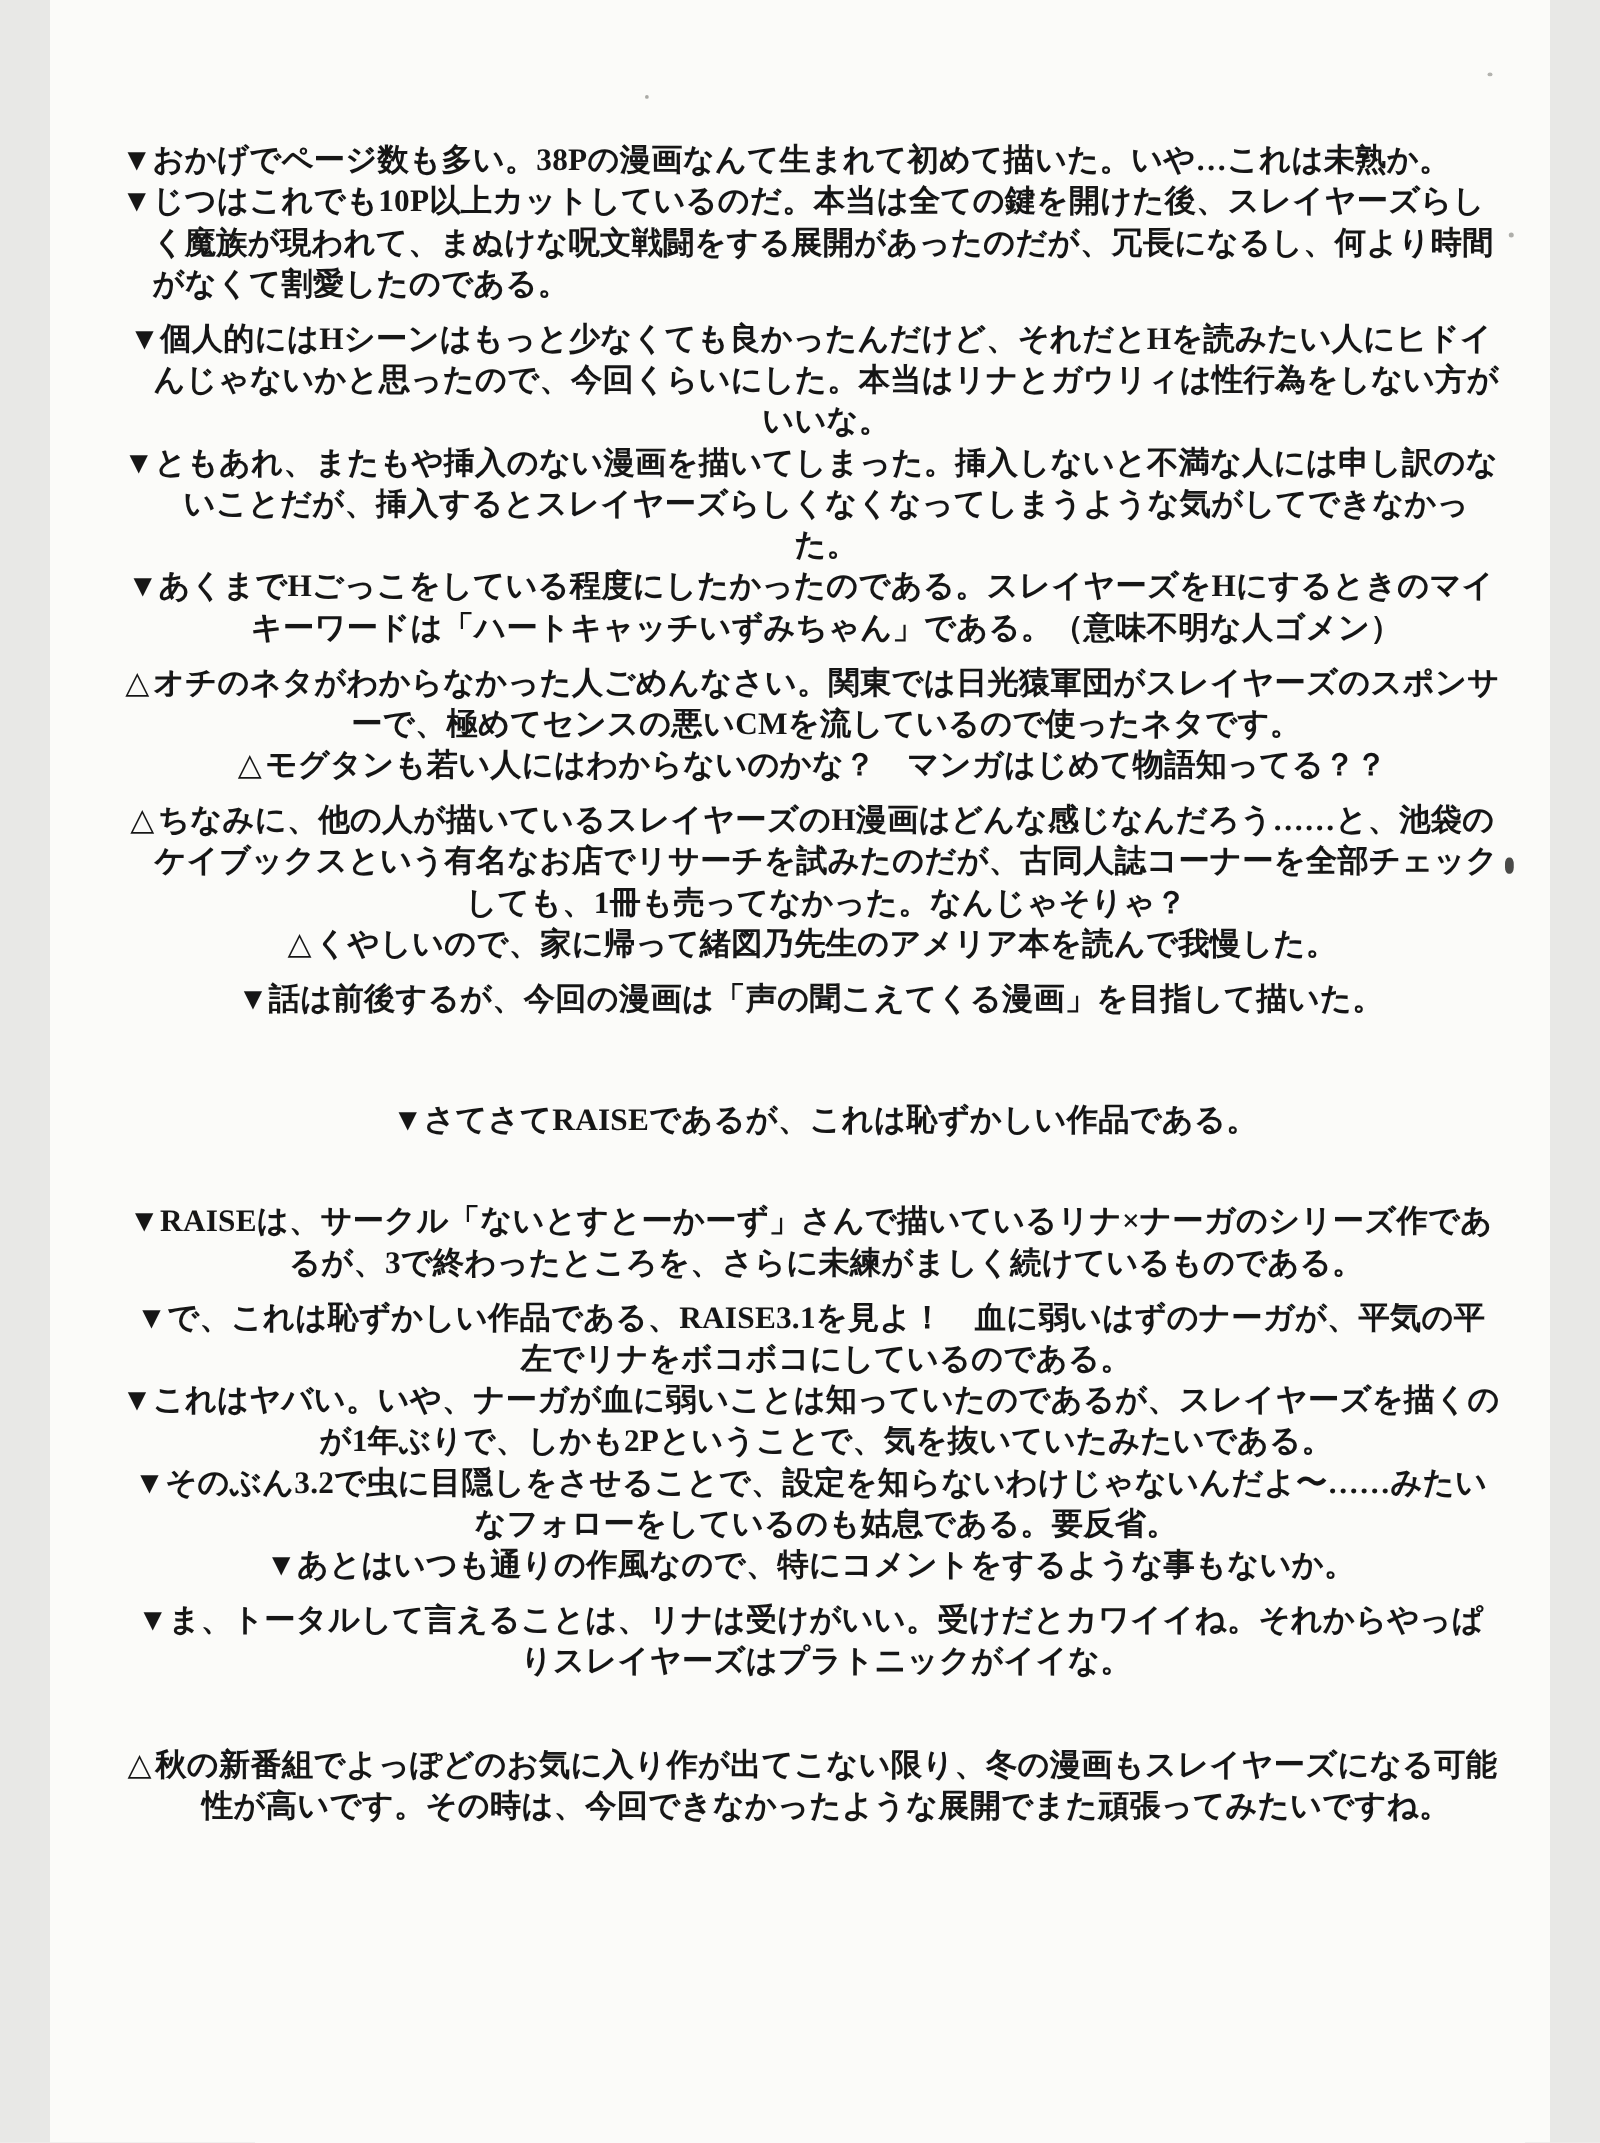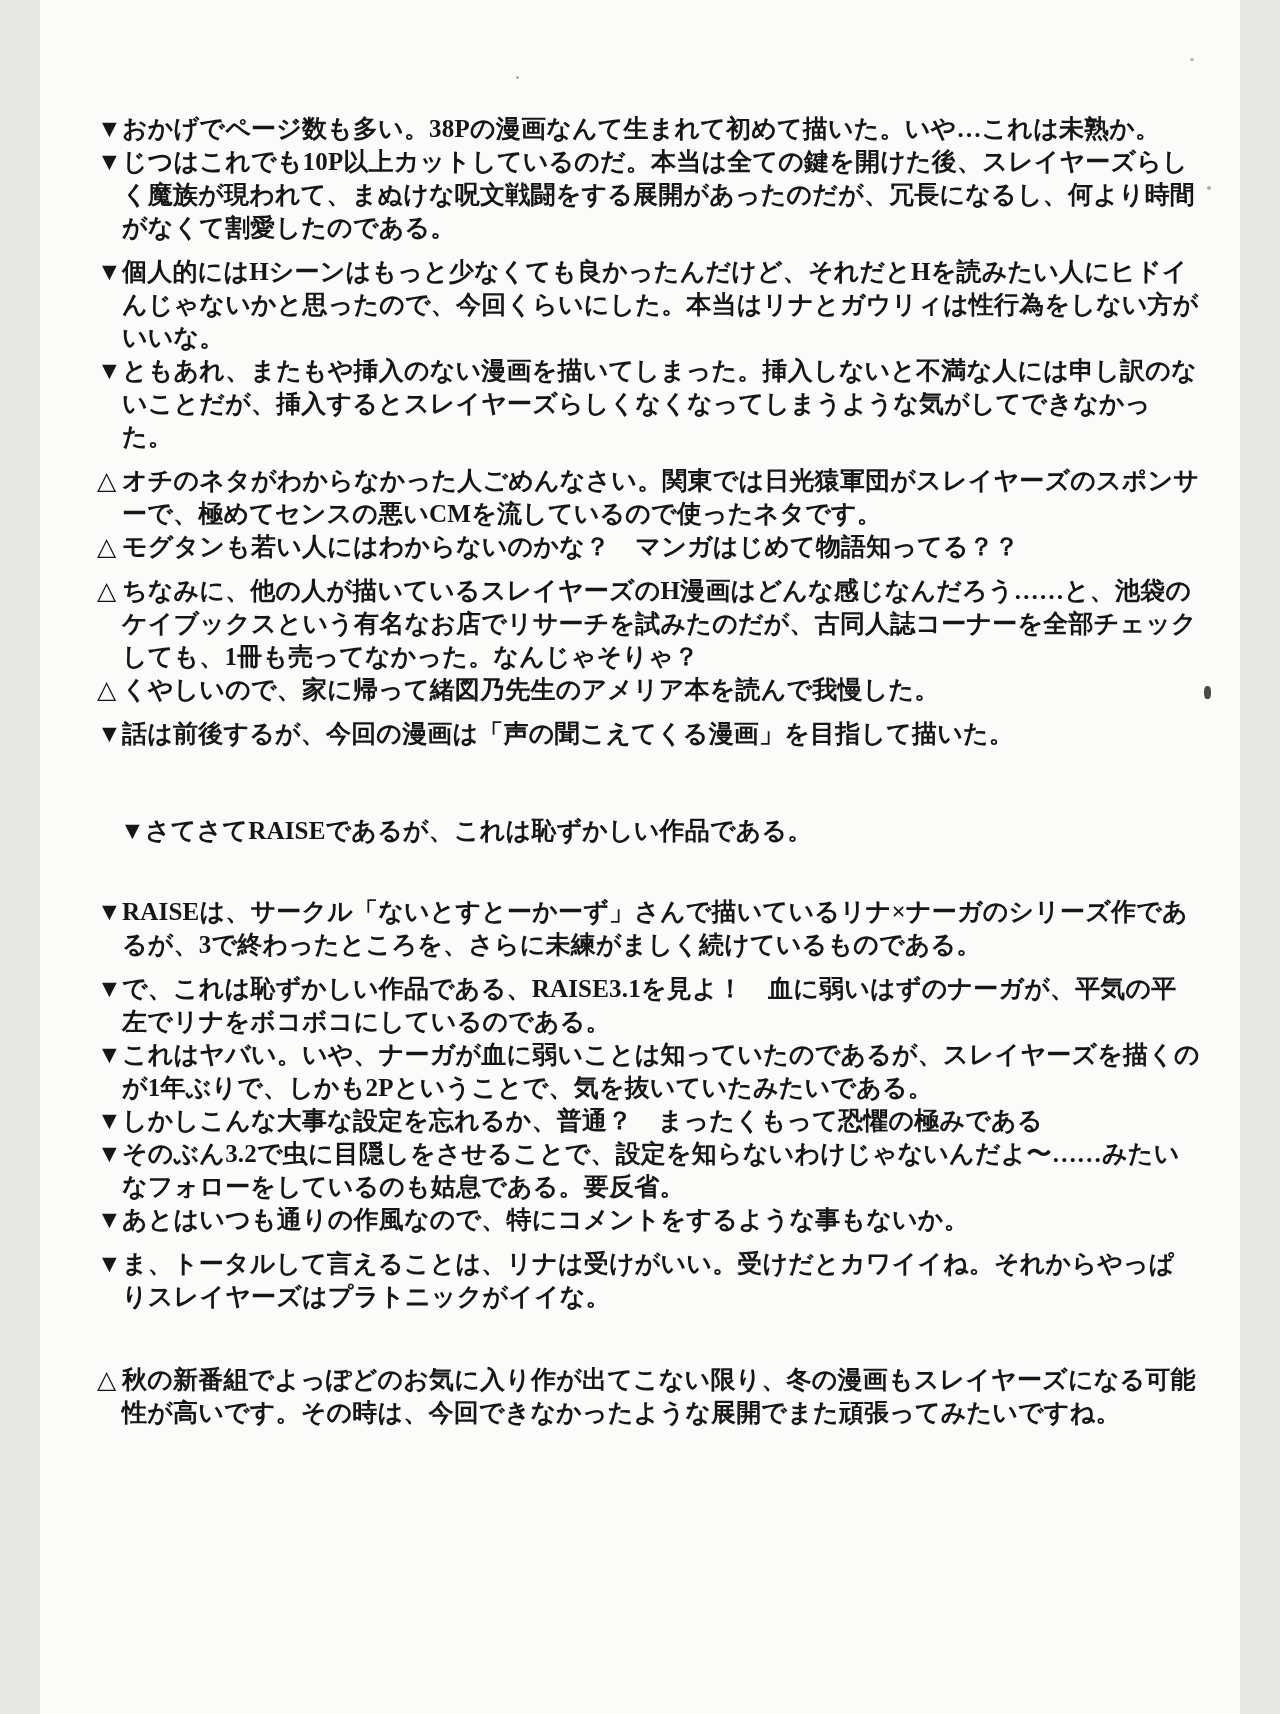--- a/index.html
+++ b/index.html
@@ -25,21 +25,21 @@
     font-weight:bold;
     padding-left:25px;
     text-indent:-25px;
     letter-spacing:0.2px;
   }
   .marker{
     display:inline-block;
     width:25px;
     text-indent:0;
   }
-  .group + .group{margin-top:11px;}
+  .group + .group{margin-top:11px;text-align:center;}
   .group.gap-xl{margin-top:64px;margin-left:23px;}
   .group.gap-m{margin-top:48px;}
   .group.gap-l{margin-top:50px;}
   .page-number{
     position:absolute;
     top:1634px;left:0;
     width:1280px;
     text-align:center;
     font-family:"DejaVu Sans","Liberation Sans",sans-serif;
     font-weight:bold;
@@ -60,20 +60,21 @@
   <div class="content">
 
     <div class="group">
       <p class="para"><span class="marker">▼</span><span>おかげでページ数も多い。38Pの漫画なんて生まれて初めて描いた。いや…これは未熟か。</span></p>
       <p class="para"><span class="marker">▼</span><span>じつはこれでも10P以上カットしているのだ。本当は全ての鍵を開けた後、スレイヤーズらしく魔族が現われて、まぬけな呪文戦闘をする展開があったのだが、冗長になるし、何より時間がなくて割愛したのである。</span></p>
     </div>
 
     <div class="group">
       <p class="para"><span class="marker">▼</span><span>個人的にはHシーンはもっと少なくても良かったんだけど、それだとHを読みたい人にヒドイんじゃないかと思ったので、今回くらいにした。本当はリナとガウリィは性行為をしない方がいいな。</span></p>
       <p class="para"><span class="marker">▼</span><span>ともあれ、またもや挿入のない漫画を描いてしまった。挿入しないと不満な人には申し訳のないことだが、挿入するとスレイヤーズらしくなくなってしまうような気がしてできなかった。</span></p>
+      <p class="para"><span class="marker">▼</span><span>あくまでHごっこをしている程度にしたかったのである。スレイヤーズをHにするときのマイキーワードは「ハートキャッチいずみちゃん」である。（意味不明な人ゴメン）</span></p>
     </div>
 
     <div class="group">
       <p class="para"><span class="marker">△</span><span>オチのネタがわからなかった人ごめんなさい。関東では日光猿軍団がスレイヤーズのスポンサーで、極めてセンスの悪いCMを流しているので使ったネタです。</span></p>
       <p class="para"><span class="marker">△</span><span>モグタンも若い人にはわからないのかな？　マンガはじめて物語知ってる？？</span></p>
     </div>
 
     <div class="group">
       <p class="para"><span class="marker">△</span><span>ちなみに、他の人が描いているスレイヤーズのH漫画はどんな感じなんだろう……と、池袋のケイブックスという有名なお店でリサーチを試みたのだが、古同人誌コーナーを全部チェックしても、1冊も売ってなかった。なんじゃそりゃ？</span></p>
       <p class="para"><span class="marker">△</span><span>くやしいので、家に帰って緒図乃先生のアメリア本を読んで我慢した。</span></p>
@@ -87,21 +88,20 @@
       <p class="para"><span class="marker">▼</span><span>さてさてRAISEであるが、これは恥ずかしい作品である。</span></p>
     </div>
 
     <div class="group gap-m">
       <p class="para"><span class="marker">▼</span><span>RAISEは、サークル「ないとすとーかーず」さんで描いているリナ×ナーガのシリーズ作であるが、3で終わったところを、さらに未練がましく続けているものである。</span></p>
     </div>
 
     <div class="group">
       <p class="para"><span class="marker">▼</span><span>で、これは恥ずかしい作品である、RAISE3.1を見よ！　血に弱いはずのナーガが、平気の平左でリナをボコボコにしているのである。</span></p>
       <p class="para"><span class="marker">▼</span><span>これはヤバい。いや、ナーガが血に弱いことは知っていたのであるが、スレイヤーズを描くのが1年ぶりで、しかも2Pということで、気を抜いていたみたいである。</span></p>
-      <p class="para"><span class="marker">▼</span><span>しかしこんな大事な設定を忘れるか、普通？　まったくもって恐懼の極みである</span></p>
       <p class="para"><span class="marker">▼</span><span>そのぶん3.2で虫に目隠しをさせることで、設定を知らないわけじゃないんだよ〜……みたいなフォローをしているのも姑息である。要反省。</span></p>
       <p class="para"><span class="marker">▼</span><span>あとはいつも通りの作風なので、特にコメントをするような事もないか。</span></p>
     </div>
 
     <div class="group">
       <p class="para"><span class="marker">▼</span><span>ま、トータルして言えることは、リナは受けがいい。受けだとカワイイね。それからやっぱりスレイヤーズはプラトニックがイイな。</span></p>
     </div>
 
     <div class="group gap-l">
       <p class="para"><span class="marker">△</span><span>秋の新番組でよっぽどのお気に入り作が出てこない限り、冬の漫画もスレイヤーズになる可能性が高いです。その時は、今回できなかったような展開でまた頑張ってみたいですね。</span></p>

